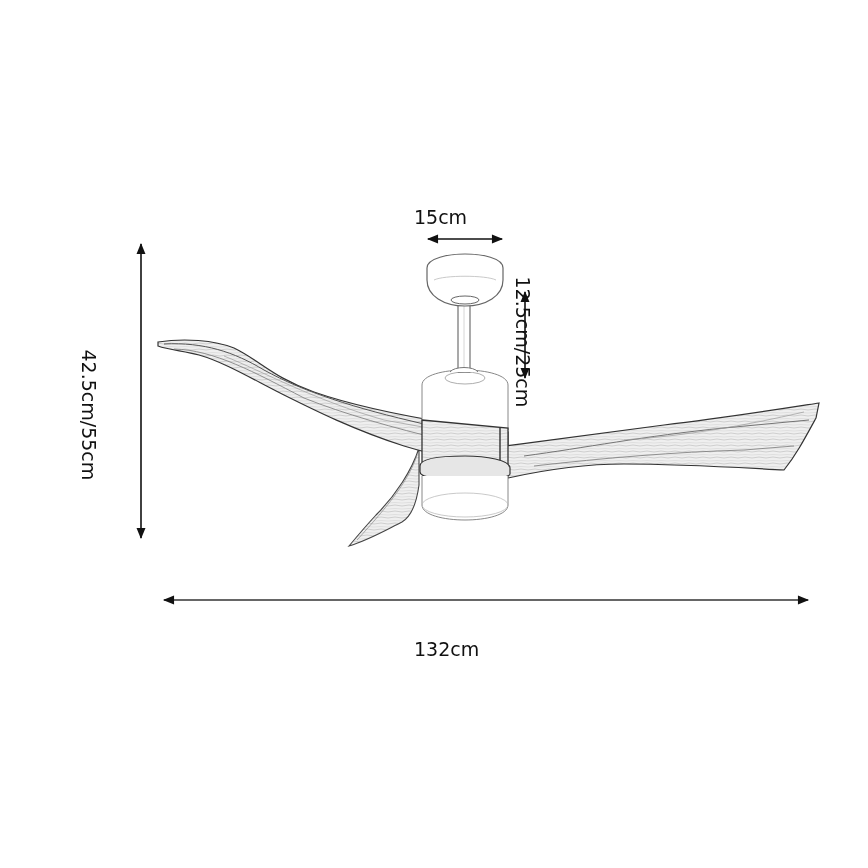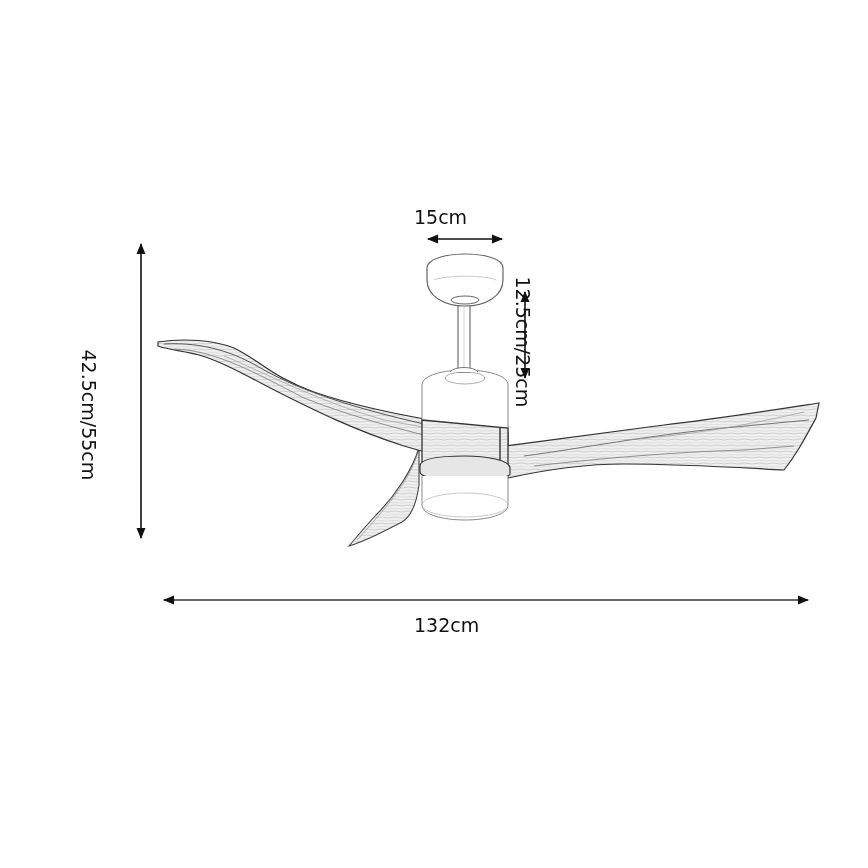--- a/index.html
+++ b/index.html
@@ -112,14 +112,14 @@
     </g>
   </svg>
 
   
   <div class="dim-label" style="left:414px; top:208px;">15cm</div>
 
   <div class="dim-label rot" style="left:467px; top:322px; width:110px; text-align:center;">12.5cm/25cm</div>
 
   <div class="dim-label rot" style="left:33px; top:395px; width:110px; text-align:center;">42.5cm/55cm</div>
 
-  <div class="dim-label" style="left:414px; top:616px;">132cm</div>
+  <div class="dim-label" style="left:414px; top:640px;">132cm</div>
 </div>
 
 </body></html>

